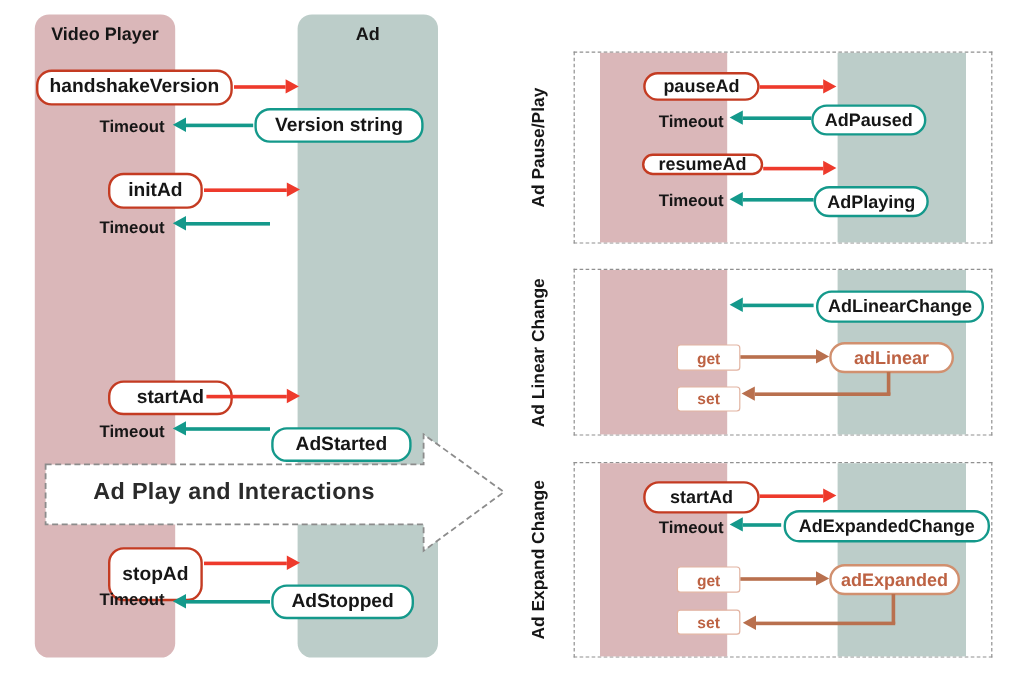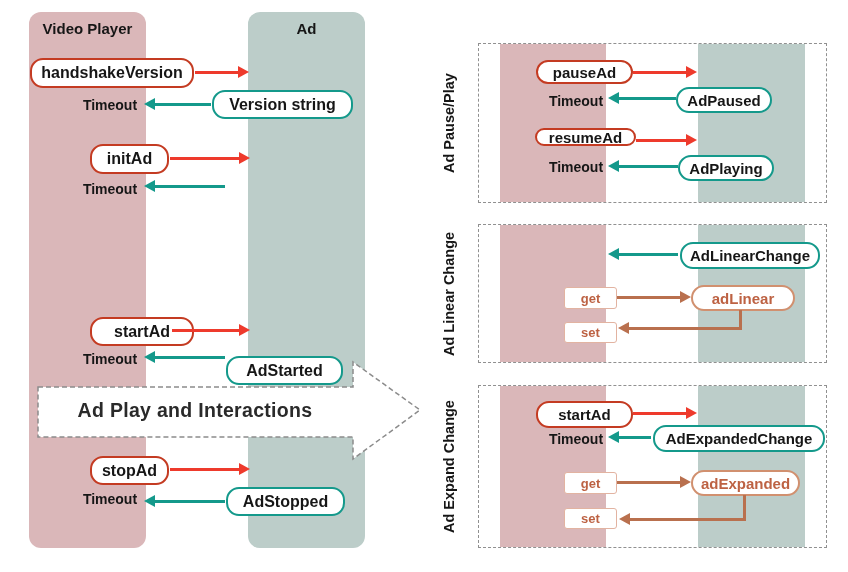--- a/index.html
+++ b/index.html
@@ -75,21 +75,21 @@
   <div class="arrow right red-a" style="left:172px;top:329px;width:67px"></div>
   <div class="tlabel" style="left:80px;top:351px;width:60px">Timeout</div>
   <div class="arrow left teal-a" style="left:155px;top:356px;width:70px"></div>
   <div class="pill tealb" style="left:226px;top:356px;width:117px;height:29px">AdStarted</div>
 
   <svg width="848" height="572">
     <polygon points="38,387 353,387 353,362 420,410 353,459 353,437 38,437" fill="#ffffff" stroke="#8c8c8c" stroke-width="1.5" stroke-dasharray="5,3"></polygon>
   </svg>
   <div class="bigarrow-label">Ad Play and Interactions</div>
 
-  <div class="pill red" style="left:90px;top:456px;width:79px;height:29px">stopAd</div>
+  <div class="pill red" style="left:90px;top:456px;width:79px;height:45px">stopAd</div>
   <div class="arrow right red-a" style="left:170px;top:468px;width:69px"></div>
   <div class="tlabel" style="left:80px;top:491px;width:60px">Timeout</div>
   <div class="arrow left teal-a" style="left:155px;top:500px;width:70px"></div>
   <div class="pill tealb" style="left:226px;top:487px;width:119px;height:29px">AdStopped</div>
 
   <div class="ptitle" style="top:43px;height:160px">Ad Pause/Play</div>
   <div class="panel" style="top:43px;height:160px">
     <div class="stripe pink"></div>
     <div class="stripe teal"></div>
   </div>

